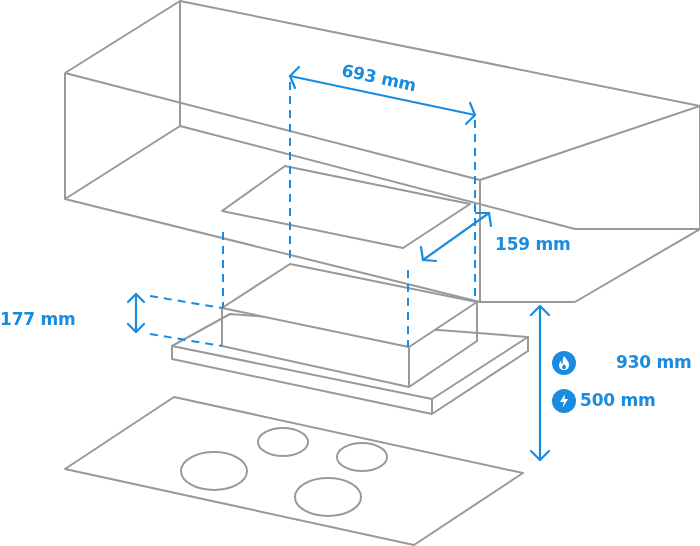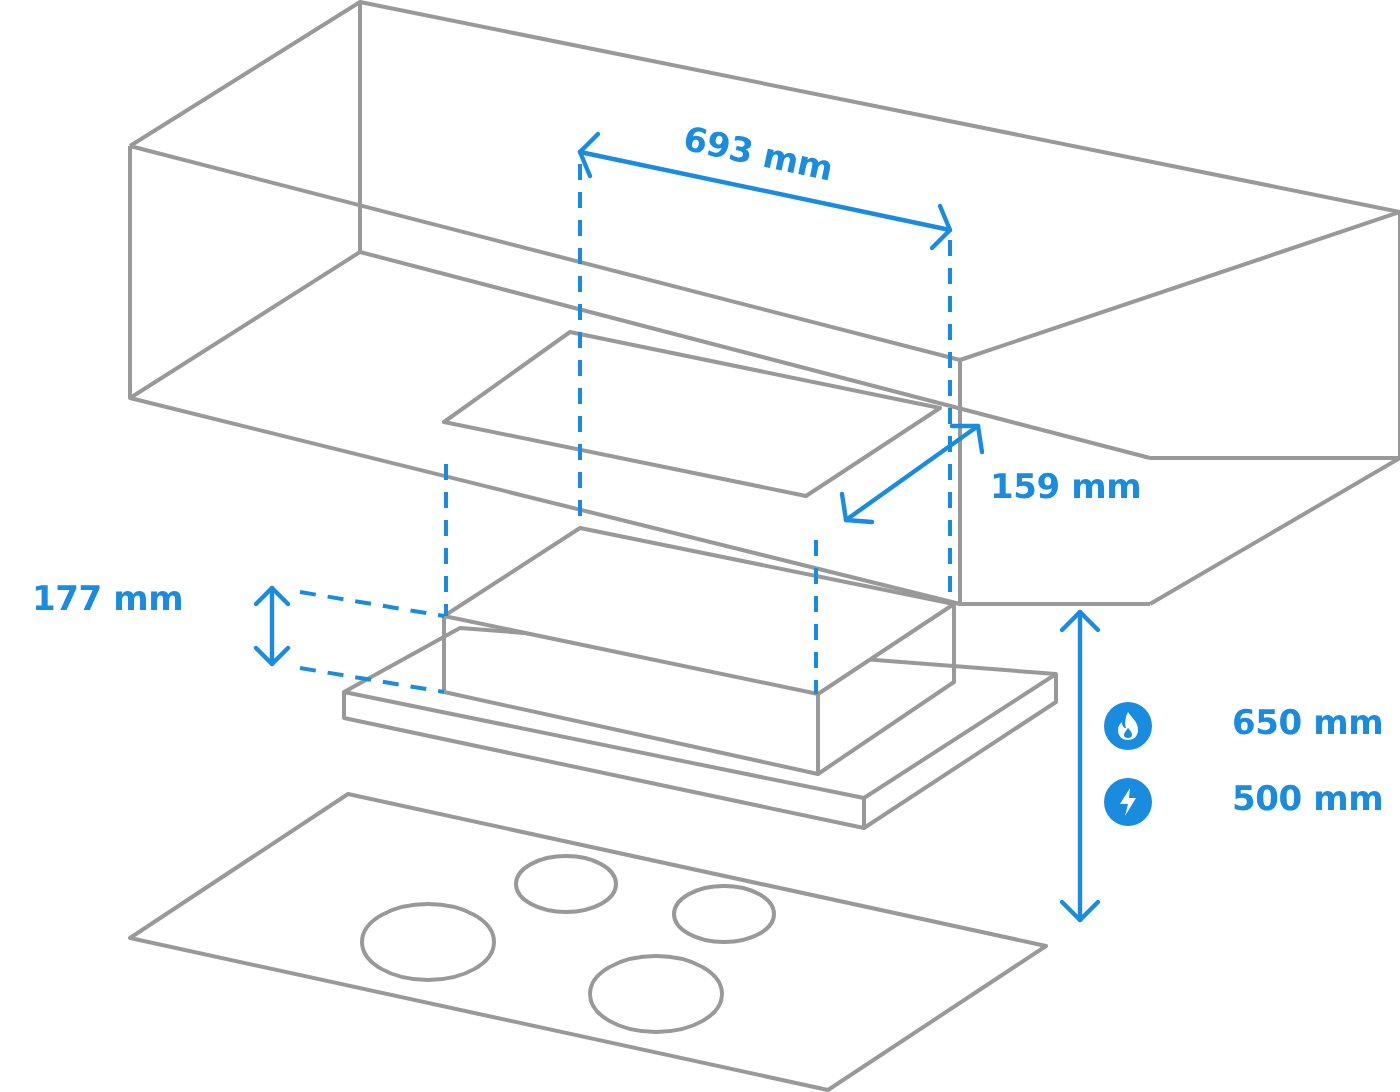--- a/index.html
+++ b/index.html
@@ -83,28 +83,28 @@
   </g>
   <g>
     <line class="dim" x1="540" y1="306" x2="540" y2="460"></line>
     <polyline class="dim" points="531,315 540,306 549,315"></polyline>
     <polyline class="dim" points="531,451 540,460 549,451"></polyline>
   </g>
 </svg>
 
 <div class="label" style="left:344px; top:60px; transform:rotate(12deg); transform-origin:left top;">693 mm</div>
 <div class="label" style="left:495px; top:234px;">159 mm</div>
-<div class="label" style="left:0px; top:290px;padding-left:16px;">177 mm</div>
+<div class="label" style="left:0px; top:309px;">177 mm</div>
 
 <div class="icon-badge" style="left:552px; top:351px;">
   <svg width="14" height="16" viewBox="0 0 14 16" style="position:static">
     <path d="M7 1 C9 4 12 6 12 10 C12 13 10 15 7 15 C4 15 2 13 2 10 C2 8 3 7 4 6 C4 8 5 9 6 9 C5 6 6 3 7 1 Z" fill="#fff"></path>
     <path d="M7 9 C8 10 9 11 9 12.5 C9 13.6 8.1 14 7 14 C5.9 14 5 13.6 5 12.5 C5 11.3 6 10.5 7 9 Z" fill="#1a8ce0"></path>
   </svg>
 </div>
-<div class="label" style="left:616px; top:352px;">650 mm</div>
+<div class="label" style="left:616px; top:352px;">930 mm</div>
 
 <div class="icon-badge" style="left:552px; top:389px;">
   <svg width="12" height="16" viewBox="0 0 12 16" style="position:static">
     <path d="M7 1 L2 9 L6 9 L4.5 15 L10 6 L6.5 6 Z" fill="#fff"></path>
   </svg>
 </div>
-<div class="label" style="left:616px; top:390px;">500 mm</div>
+<div class="label" style="left:580px; top:390px;">500 mm</div>
 
 </body></html>

